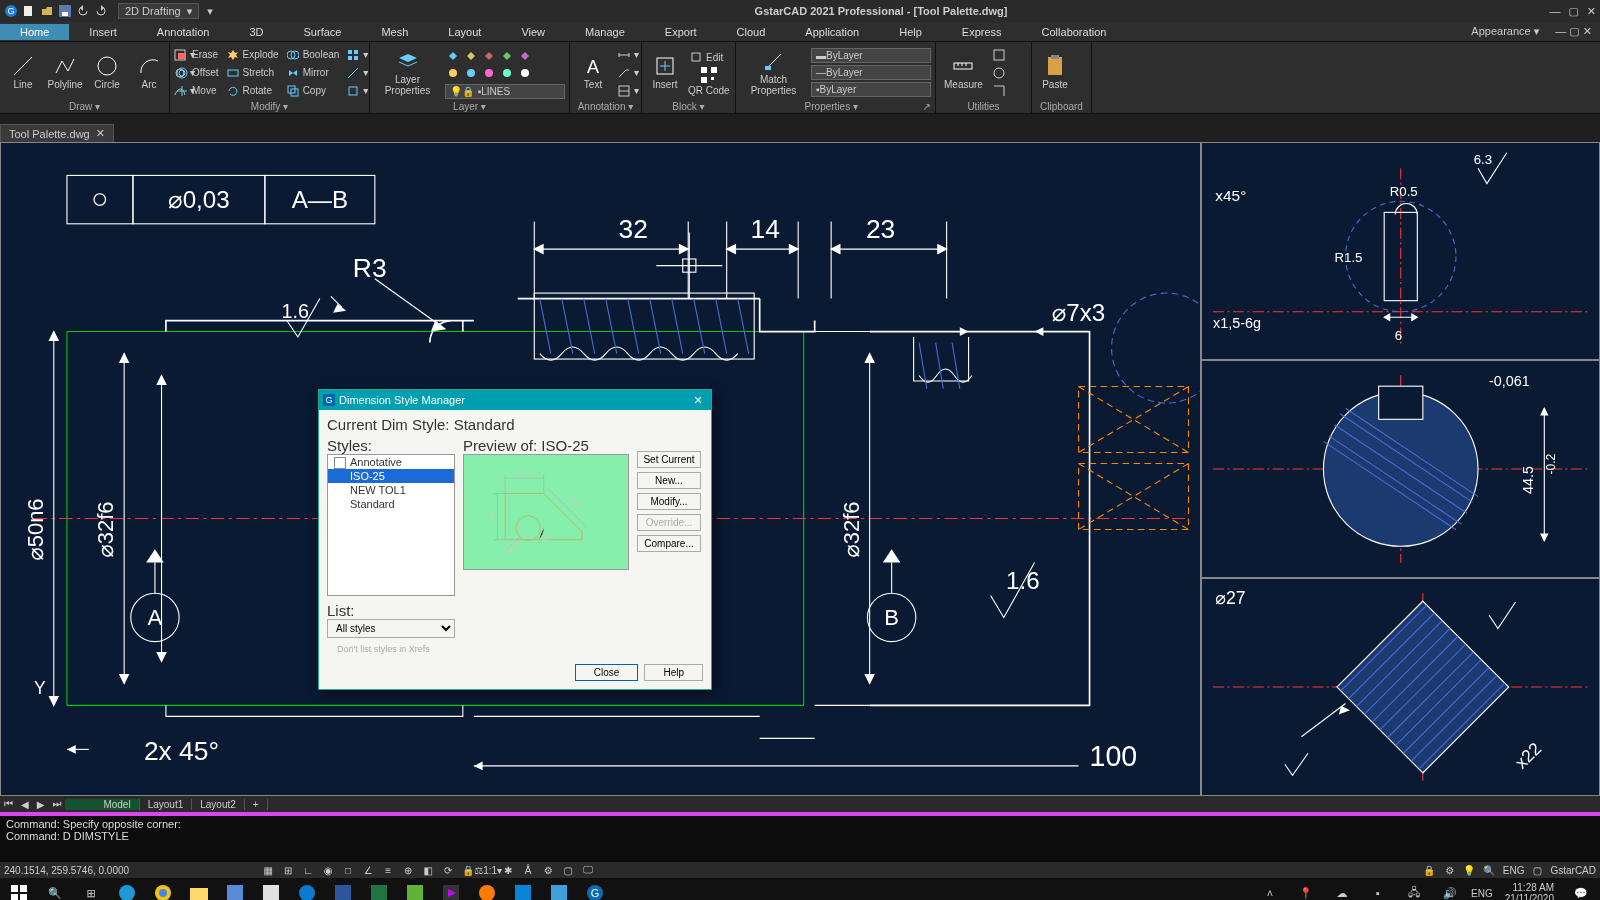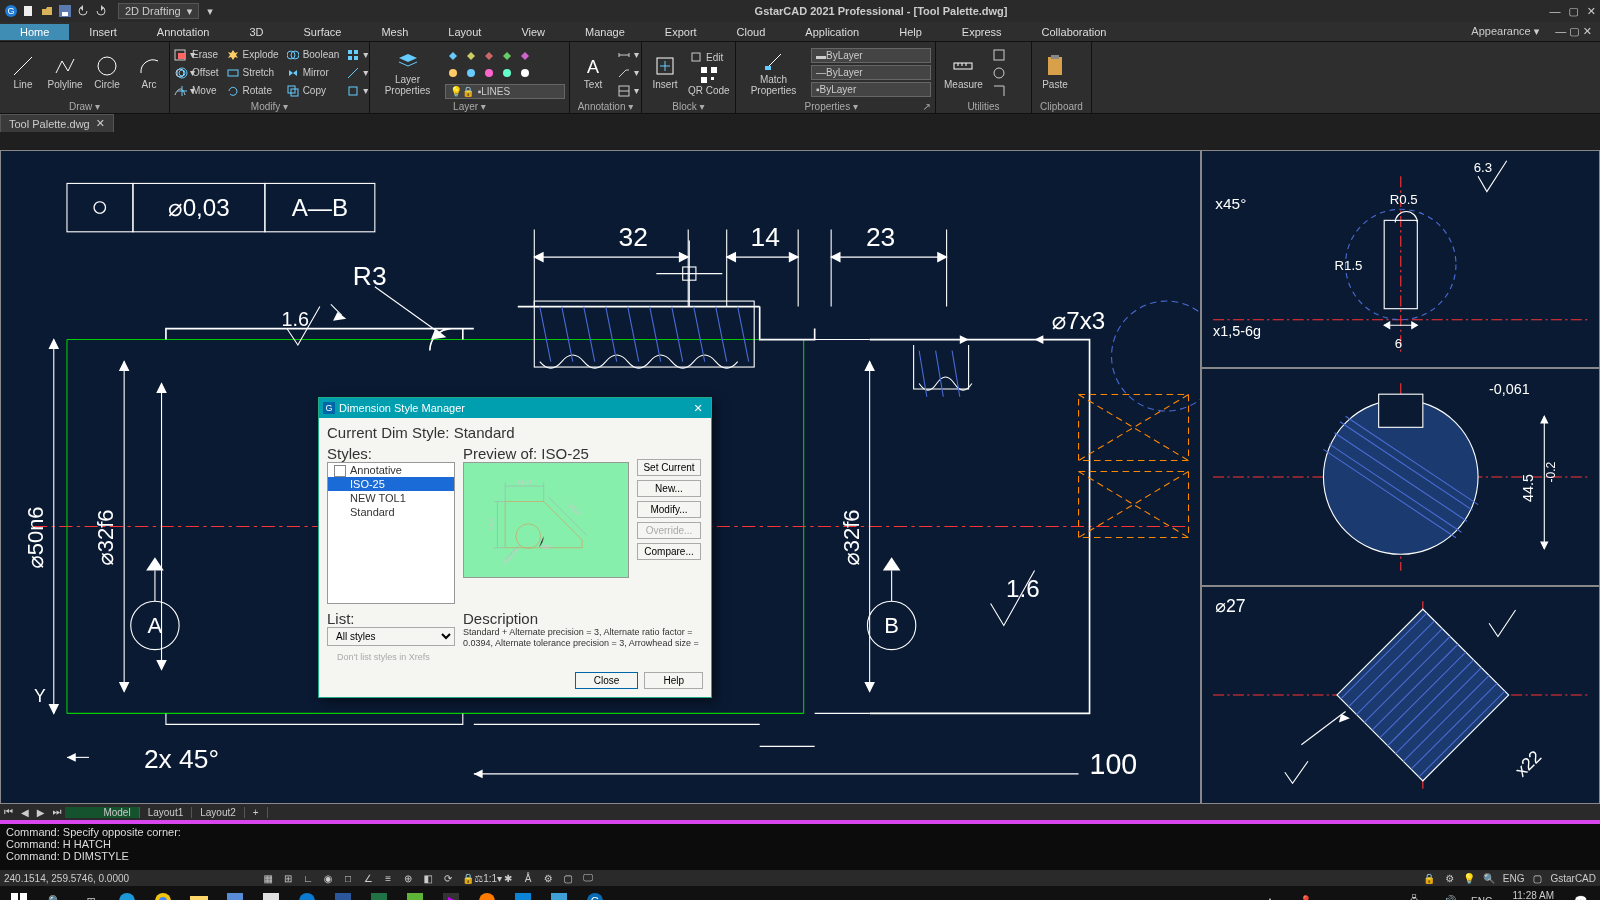--- a/index.html
+++ b/index.html
@@ -25,21 +25,21 @@
   .bigbtn { display:flex; flex-direction:column; align-items:center; justify-content:center; gap:2px; padding:2px 4px; min-width:38px; }
   .bigbtn .icon { width:22px; height:22px; }
   .bigbtn .txt { font-size:10px; text-align:center; }
   .smallrow { display:flex; flex-direction:column; gap:2px; }
   .smallbtn { display:flex; align-items:center; gap:4px; padding:0 2px; height:16px; font-size:10px; }
   .smallbtn .mic { width:12px; height:12px; }
   .combo { background:#444; border:1px solid #666; height:15px; font-size:10px; display:flex; align-items:center; padding:0 4px; }
   
   svg { display:block; }
   
-  .doctab-row { height:36px; background:#1f1f1f; display:flex; align-items:flex-start; }
+  .doctab-row { height:28px; background:#1f1f1f; display:flex; align-items:flex-end; }
   .doctab { background:#3a3a3a; padding:2px 8px; display:flex; align-items:center; gap:6px; border:1px solid #555; border-bottom:none; }
   
   .canvas-area { position:relative; background:#0a1a33; height:calc(900px - 22px - 20px - 72px - 20px - 16px - 50px - 16px - 30px); display:flex; }
   .view-main { flex:3; border:1px solid #888; position:relative; overflow:hidden; }
   .view-side { flex:1; display:flex; flex-direction:column; }
   .view-side .vp { flex:1; border:1px solid #888; position:relative; overflow:hidden; }
   .dimtext { fill:#fff; font-family: "ISOCPEUR", "Segoe UI", sans-serif; }
   
   .dialog { position:absolute; left:317px; top:246px; width:394px; background:#f5f5f1; color:#333; border:1px solid #2a8; box-shadow:4px 4px 10px rgba(0,0,0,.5); font-size:11px; }
   .dialog .dlg-title { background:#009fb0; color:#fff; height:20px; display:flex; align-items:center; padding:0 4px; }
@@ -665,24 +665,20 @@
           </div>
         </div>
         <div style="display:flex; gap:8px; margin-top:6px">
           <div style="width:128px">
             <div class="field-label">List:</div>
             <select class="dropdown" style="width:100%">
               <option>All styles</option>
             </select>
             <div style="color:#aaa;font-size:9px;margin-top:6px;padding-left:10px">Don't list styles in Xrefs</div>
           </div>
-          <div style="flex:1">
-            <div class="field-label">Description</div>
-            <div style="font-size:9px;line-height:11px">Standard + Alternate precision = 3, Alternate ratio factor = 0.0394, Alternate tolerance precision = 3, Arrowhead size =</div>
-          </div>
         </div>
       </div>
       <div class="bottom">
         <button style="border:1px solid #06a">Close</button>
         <button>Help</button>
       </div>
     </div>
   </div>
 
   <div class="view-side">
@@ -772,21 +768,20 @@
   <span class="nav">▶</span>
   <span class="nav">⏭</span>
   <span class="mltab active">Model</span>
   <span class="mltab">Layout1</span>
   <span class="mltab">Layout2</span>
   <span class="mltab">+</span>
 </div>
 
 <div class="cmdwin">
   <div>Command: Specify opposite corner:</div>
-  <div>Command: H HATCH</div>
   <div>Command: D DIMSTYLE</div>
 </div>
 
 <div class="statusbar">
   <span>240.1514, 259.5746, 0.0000</span>
   <span style="width:120px"></span>
   <span class="sicon">▦</span>
   <span class="sicon">⊞</span>
   <span class="sicon">∟</span>
   <span class="sicon">◉</span>

